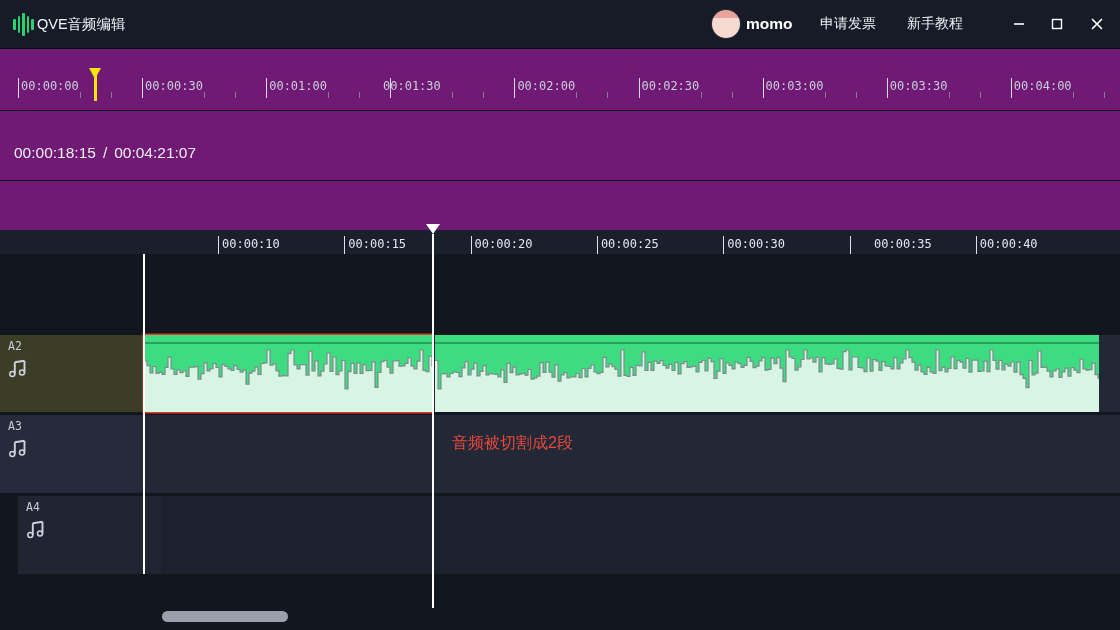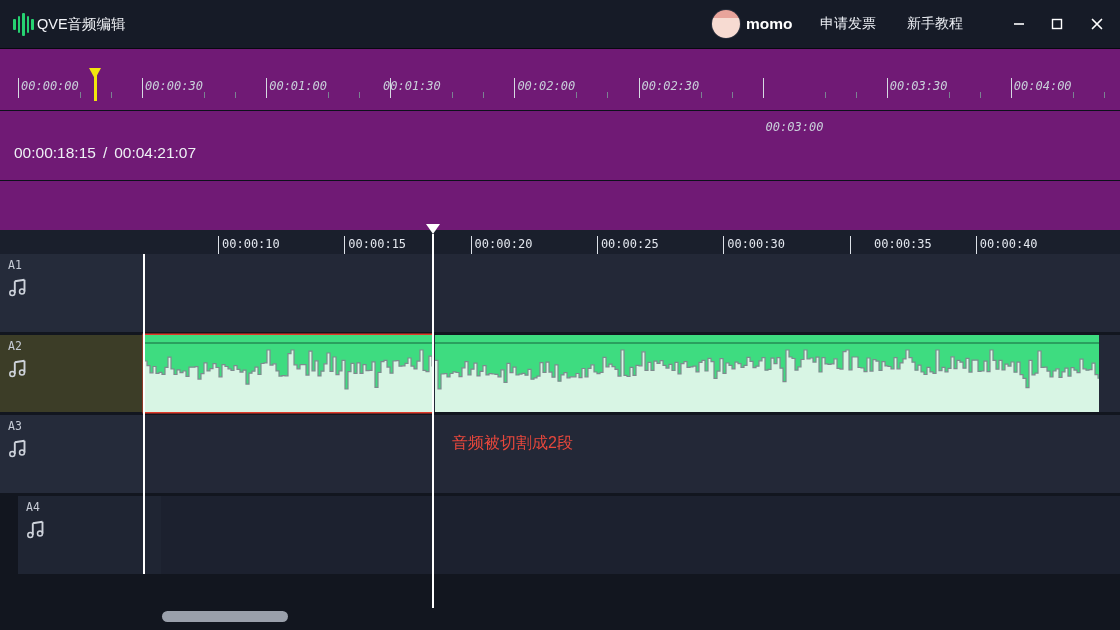--- a/index.html
+++ b/index.html
@@ -15,21 +15,21 @@
   .app-title{position:absolute;left:37px;top:0;height:48px;display:flex;align-items:center;font-size:14.5px;color:#f2f4f8;}
   .avatar{position:absolute;left:712px;top:10px;width:28px;height:28px;border-radius:50%;
           background:linear-gradient(180deg,#e8a49b 0%,#e8a49b 30%,#f7dbd2 30%);box-shadow:0 0 0 1px #2a2f3d;}
   .username{position:absolute;left:746px;top:0;height:48px;display:flex;align-items:center;font-size:15.5px;font-weight:600;color:#fff;}
   .tb-link{position:absolute;top:0;height:48px;display:flex;align-items:center;font-size:14px;color:#eceff4;cursor:pointer;}
   .tb-link.invoice{left:820px;} .tb-link.tutorial{left:907px;}
   .winbtn{position:absolute;top:12px;width:26px;height:24px;display:flex;align-items:center;justify-content:center;cursor:pointer;}
   .winbtn.min{left:1006px;} .winbtn.max{left:1044px;} .winbtn.close{left:1084px;}
 
   
-  .ruler-section{position:absolute;top:48px;left:0;right:0;height:62px;border-bottom:1px solid #0d111a;font-style:italic;}
+  .ruler-section{position:absolute;top:48px;left:0;right:0;height:62px;border-bottom:1px solid #0d111a;}
   .rt-major{position:absolute;top:30px;width:1px;height:20px;background:#d6dae2;}
   .rt-label{position:absolute;top:31px;font-family:"DejaVu Sans Mono",monospace;font-size:12px;color:#c9cfda;white-space:nowrap;}
   .rt-minor{position:absolute;top:44px;width:1px;height:6px;background:#7b8292;}
   .ov-marker-tri{position:absolute;top:20px;width:0;height:0;border-left:6px solid transparent;border-right:6px solid transparent;border-top:11px solid #f2e50e;}
   .ov-marker-stem{position:absolute;top:20px;width:2.5px;height:33px;background:#f2e50e;}
 
   
   .transport{position:absolute;top:126px;left:0;right:0;height:54px;border-bottom:1px solid #0d111a;}
   .time-display{position:absolute;left:14px;top:0;height:54px;display:flex;align-items:center;gap:7px;font-size:15.5px;color:#eef1f5;}
   .tp-btn{position:absolute;top:126px;width:22px;height:22px;display:flex;align-items:center;justify-content:center;cursor:pointer;}
@@ -134,21 +134,21 @@
       <div class="rt-minor" style="left: 483.375px;"></div>
       <div class="rt-major" style="left: 514.4px;"></div>
       <div class="rt-label" style="left: 517.4px;">00:02:00</div>
       <div class="rt-minor" style="left: 576.45px;"></div>
       <div class="rt-minor" style="left: 607.475px;"></div>
       <div class="rt-major" style="left: 638.5px;"></div>
       <div class="rt-label" style="left: 641.5px;">00:02:30</div>
       <div class="rt-minor" style="left: 700.55px;"></div>
       <div class="rt-minor" style="left: 731.575px;"></div>
       <div class="rt-major" style="left: 762.6px;"></div>
-      <div class="rt-label" style="left: 765.6px; margin-top: 41px;">00:03:00</div>
+      <div class="rt-label" style="left: 765.6px;">00:03:00</div>
       <div class="rt-minor" style="left: 824.65px;"></div>
       <div class="rt-minor" style="left: 855.675px;"></div>
       <div class="rt-major" style="left: 886.7px;"></div>
       <div class="rt-label" style="left: 889.7px;">00:03:30</div>
       <div class="rt-minor" style="left: 948.75px;"></div>
       <div class="rt-minor" style="left: 979.775px;"></div>
       <div class="rt-major" style="left: 1010.8px;"></div>
       <div class="rt-label" style="left: 1013.8px;">00:04:00</div>
       <div class="rt-minor" style="left: 1072.85px;"></div>
       <div class="rt-minor" style="left: 1103.88px;"></div>
@@ -287,30 +287,20 @@
         <div class="tl-tick" style="left: 596.9px;"></div>
         <div class="tl-label" style="left: 600.9px;">00:00:25</div>
         <div class="tl-tick" style="left: 723.2px;"></div>
         <div class="tl-label" style="left: 727.2px;">00:00:30</div>
         <div class="tl-tick" style="left: 849.5px;"></div>
         <div class="tl-label" style="left: 874px;">00:00:35</div>
         <div class="tl-tick" style="left: 975.8px;"></div>
         <div class="tl-label" style="left: 979.8px;">00:00:40</div>
       </div>
 
-    <div class="track-row row-a1">
-      <div class="track-head">
-        <div class="track-id">A1</div>
-        <svg class="note-icon" width="20" height="22" viewBox="0 0 20 22" stroke="#ced3db" fill="none" stroke-width="1.5">
-            <circle cx="4.3" cy="17" r="2.5"></circle>
-            <circle cx="14" cy="15.6" r="2.5"></circle>
-            <path d="M6.8 17 V5.2 M16.5 15.6 V3.8 M6.8 5.2 L16.5 3.8" stroke-width="1.9"></path>
-          </svg>
-      </div>
-    </div>
 
     <div class="track-row row-a2">
       <div class="track-head">
         <div class="track-id">A2</div>
         <svg class="note-icon" width="20" height="22" viewBox="0 0 20 22" stroke="#ced3db" fill="none" stroke-width="1.5">
             <circle cx="4.3" cy="17" r="2.5"></circle>
             <circle cx="14" cy="15.6" r="2.5"></circle>
             <path d="M6.8 17 V5.2 M16.5 15.6 V3.8 M6.8 5.2 L16.5 3.8" stroke-width="1.9"></path>
           </svg>
       </div>

